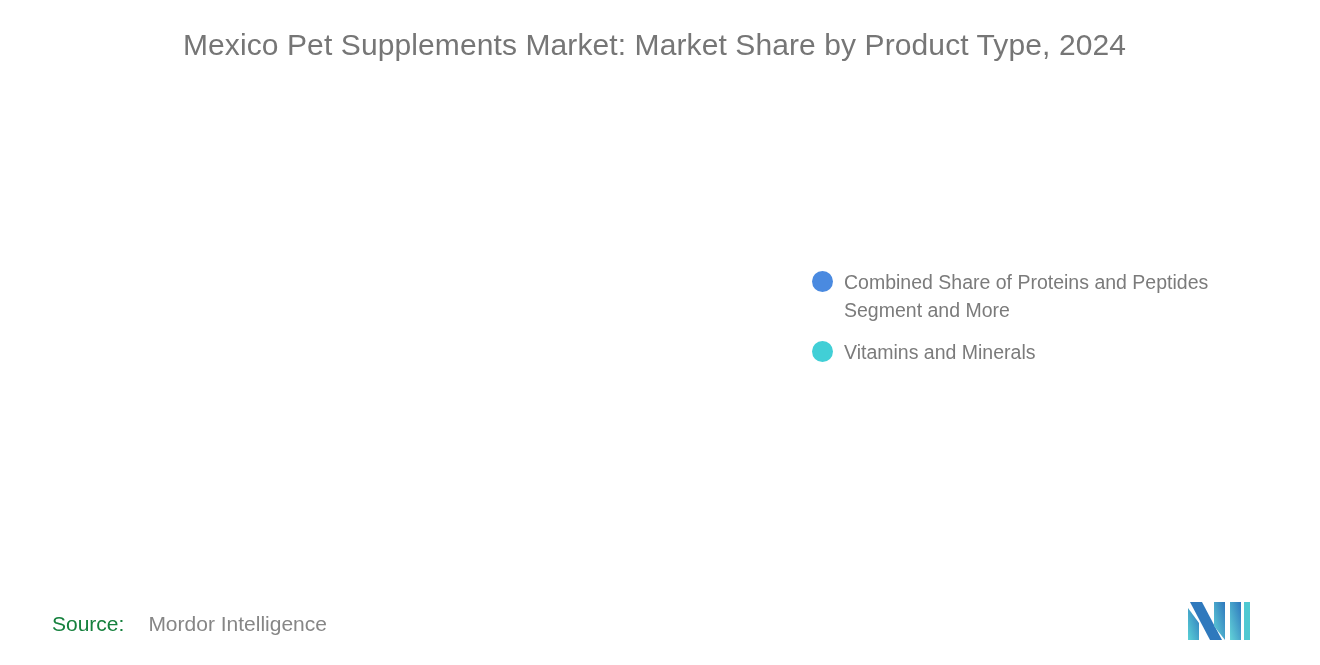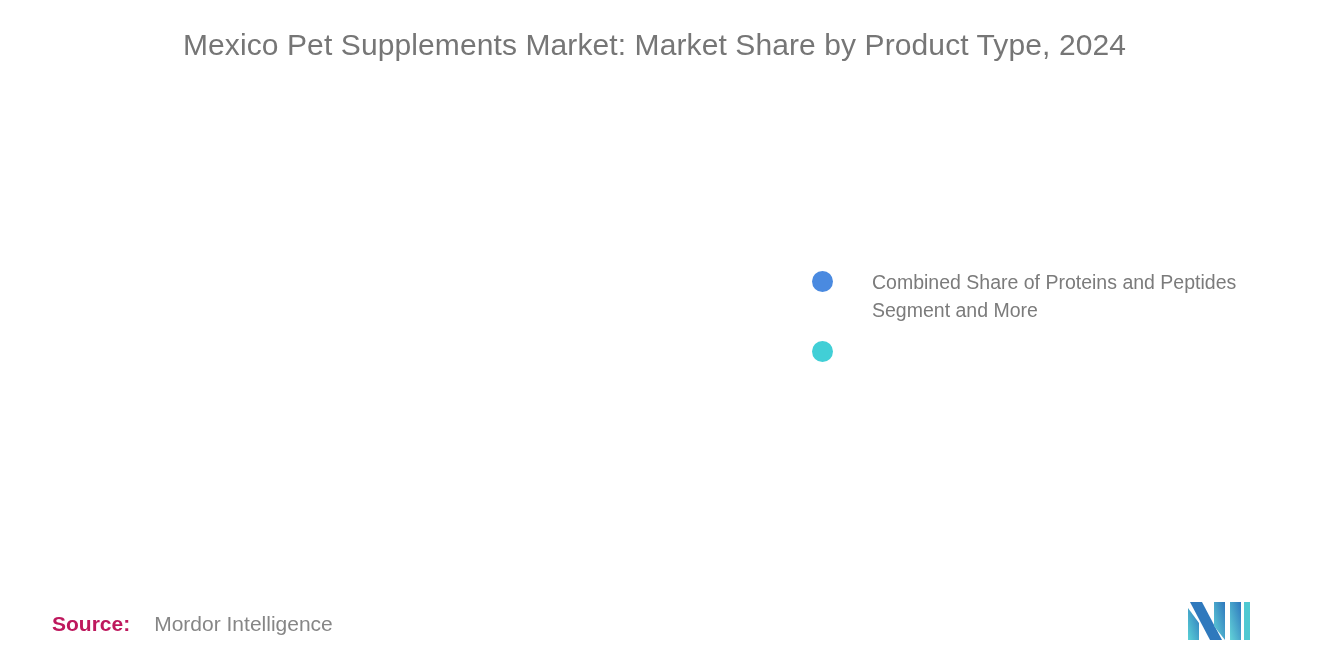--- a/index.html
+++ b/index.html
@@ -57,21 +57,20 @@
   #chart-legend {
     position: absolute;
     left: 812px;
     top: 268px;
     width: 470px;
   }
   .legend-item {
     display: flex;
     align-items: flex-start;
     margin-bottom: 14px;
-    gap: 28px;
   }
   .legend-swatch {
     width: 21px;
     height: 21px;
     border-radius: 50%;
     flex: 0 0 21px;
     margin-top: 3px;
   }
   .legend-label {
     margin-left: 11px;
@@ -85,22 +84,22 @@
   
   #source-line {
     position: absolute;
     left: 52px;
     top: 612px;
     font-size: 21px;
     color: #6d6d6d;
     white-space: nowrap;
   }
   #source-label {
-    font-weight: 700;
-    color: #be185d;
+    font-weight: 400;
+    color: #15803d;
   }
   #source-value {
     font-weight: 400;
     color: #868686;
     margin-left: 24px;
   }
 
   
   #brand-logo {
     position: absolute;
@@ -118,20 +117,21 @@
   <div id="chart-title">Mexico Pet Supplements Market: Market Share by Product Type, 2024</div>
 
 
   <div id="chart-legend">
     <div class="legend-item">
       <span class="legend-swatch" id="legend-swatch-0" style="background: rgb(74, 138, 224);"></span>
       <span class="legend-label">Combined Share of Proteins and Peptides Segment and More</span>
     </div>
     <div class="legend-item">
       <span class="legend-swatch" id="legend-swatch-1" style="background: rgb(65, 207, 214);"></span>
+      <span class="legend-label">Vitamins and Minerals</span>
     </div>
   </div>
 
   <div id="source-line">
     <span id="source-label">Source:</span><span id="source-value">Mordor Intelligence</span>
   </div>
 
   <div id="brand-logo">
     <svg viewBox="0 0 66 46" width="66" height="46">
       <defs>

